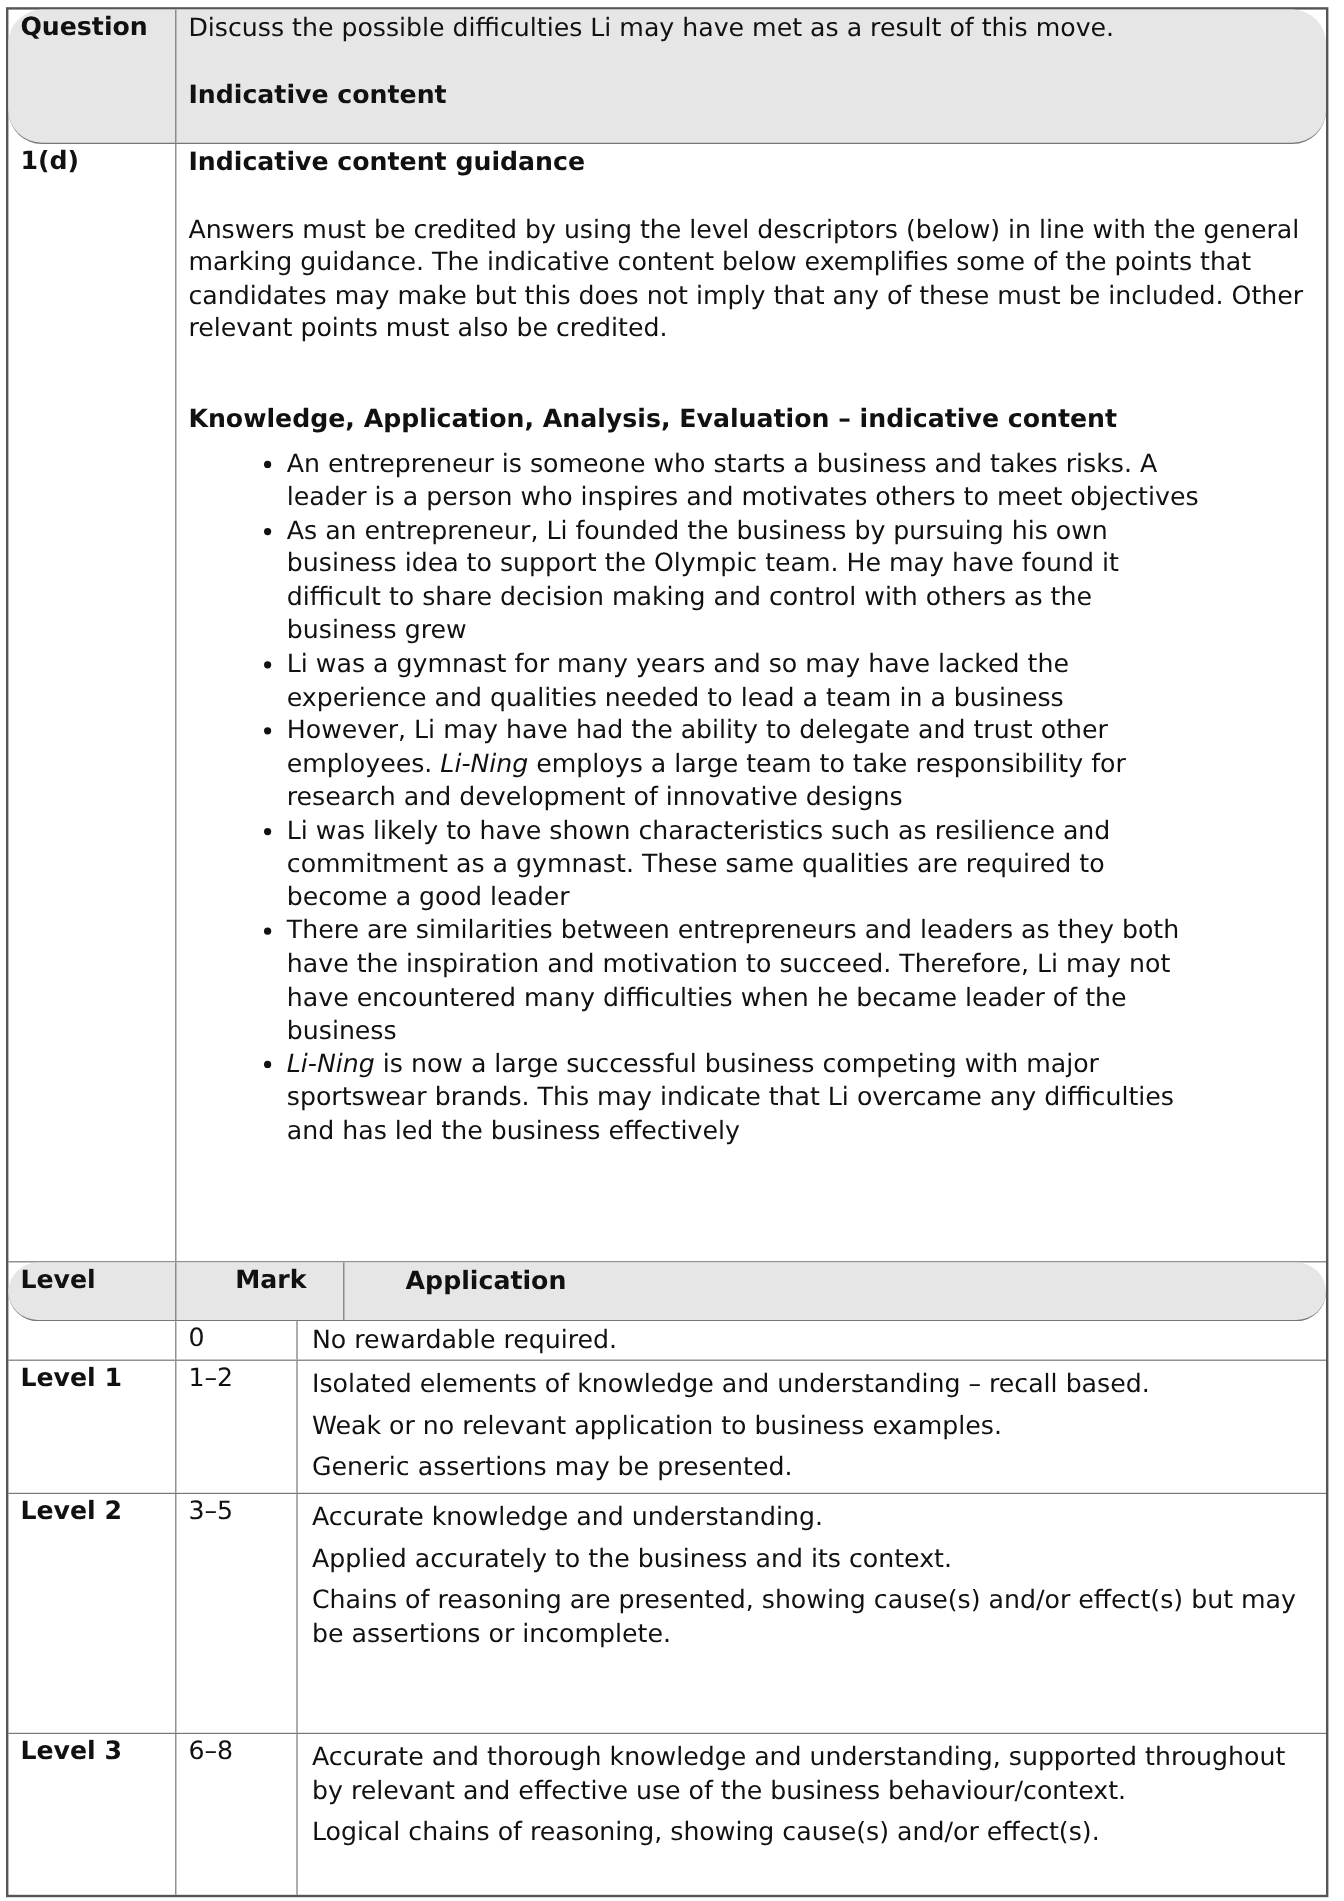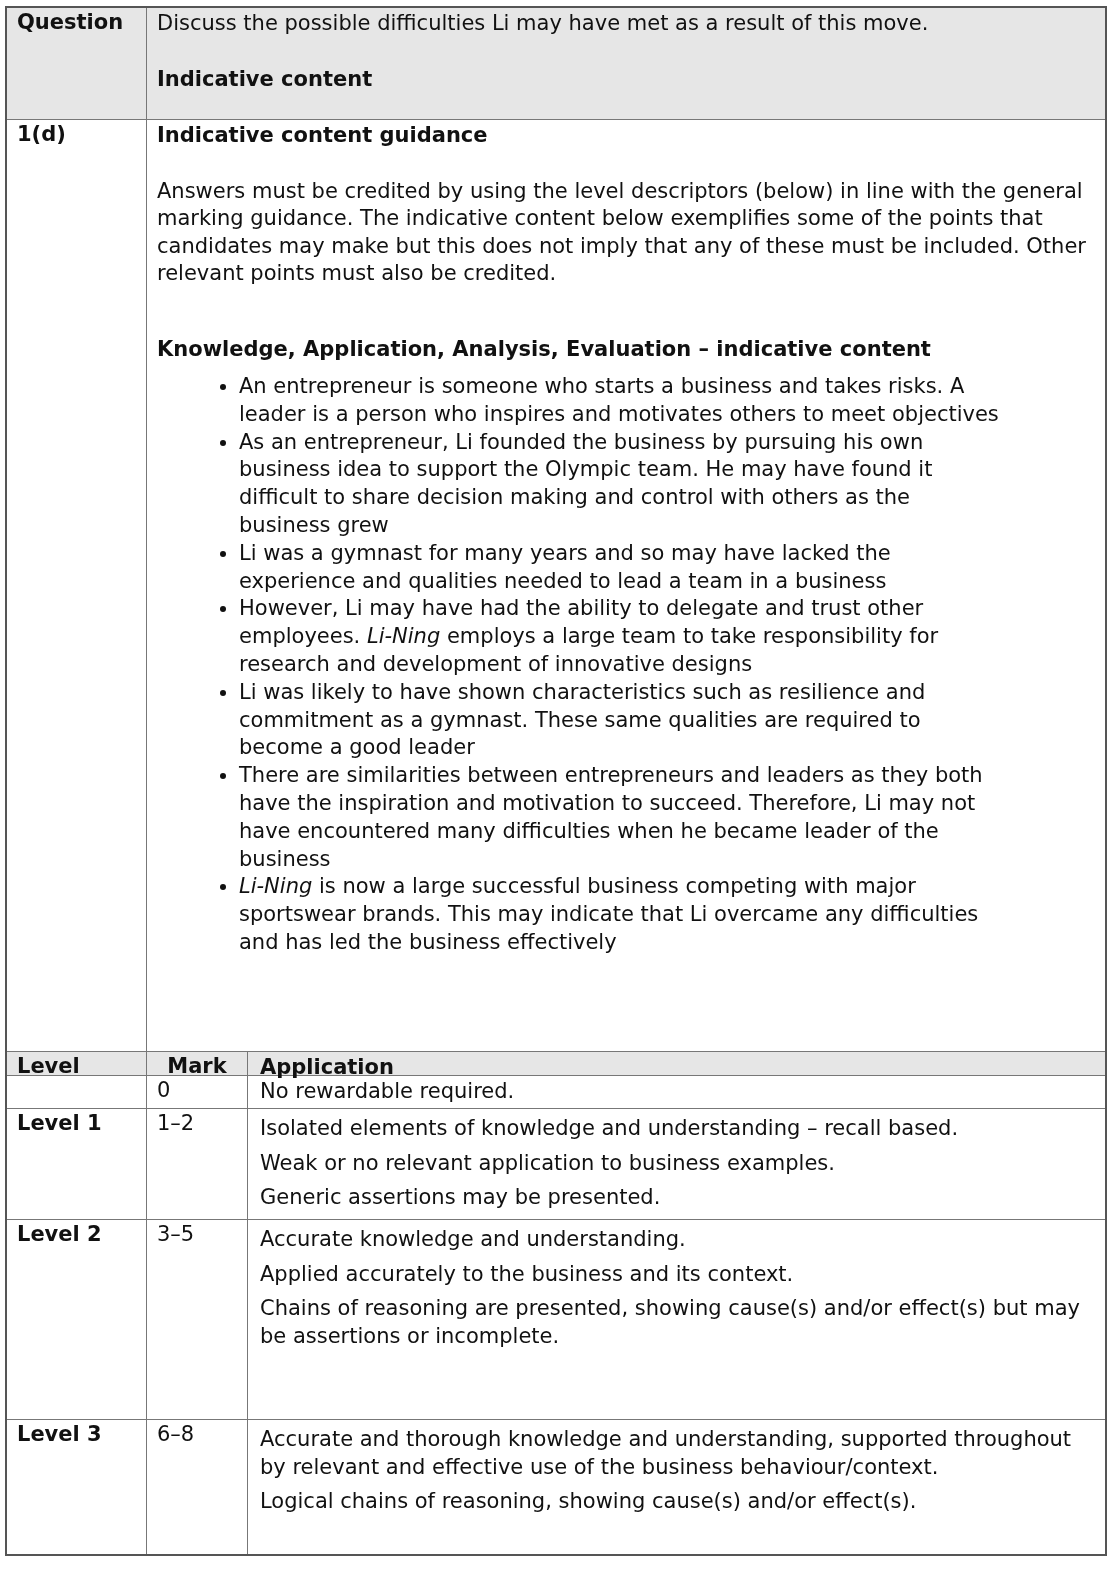--- a/index.html
+++ b/index.html
@@ -5,27 +5,27 @@
   html, body { margin: 0; padding: 0; background: #ffffff; }
   body {
     width: 1120px; height: 1584px; overflow: hidden; position: relative;
     font-family: "DejaVu Sans", sans-serif; color: #111;
   }
   .tbl { position: absolute; left: 5px; top: 6px; width: 1102px; border: 2px solid #555; box-sizing: border-box; }
   .row { display: flex; border-bottom: 1.5px solid #777; box-sizing: border-box; }
   .row:last-child { border-bottom: none; }
   .c1 { width: 140px; flex: none; border-right: 1.5px solid #777; padding: 2px 10px; box-sizing: border-box; font-weight: bold; font-size: 21px; }
   .c2 { flex: 1; padding: 2px 10px; box-sizing: border-box; font-size: 21px; line-height: 27.5px; }
-  .hdr { background: #e6e6e6; }
+  .hdr { background: #e6e6e6; border-radius: 28px; }
   .bold { font-weight: bold; }
   p { margin: 0; }
   ul { margin: 10px 0 0 0; padding-left: 82px; list-style: disc; }
   ul li { font-size: 21px; line-height: 27.8px; padding-left: 0px; max-width: 760px; }
   .mk { width: 101px; flex: none; border-right: 1.5px solid #777; padding: 2px 10px; box-sizing: border-box; font-size: 21px; }
-  .mkh { font-weight: bold; text-align: center; }
+  .mkh { font-weight: bold; }
   .desc { flex: 1; padding: 2px 12px; box-sizing: border-box; font-size: 21px; line-height: 27.5px; }
   .desc p { margin-bottom: 7px; }
   .desc p:last-child { margin-bottom: 2px; }
   em { font-style: italic; }
 </style>
 </head>
 <body>
 
 <div class="tbl">
   <div class="row hdr" style="height:112px;">
@@ -47,21 +47,21 @@
         <li><span>As an entrepreneur, Li founded the business by pursuing his own business idea to support the Olympic team. He may have found it difficult to share decision making and control with others as the business grew</span></li>
         <li><span>Li was a gymnast for many years and so may have lacked the experience and qualities needed to lead a team in a business</span></li>
         <li><span>However, Li may have had the ability to delegate and trust other employees. </span><em>Li-Ning</em><span> employs a large team to take responsibility for research and development of innovative designs</span></li>
         <li><span>Li was likely to have shown characteristics such as resilience and commitment as a gymnast. These same qualities are required to become a good leader</span></li>
         <li><span>There are similarities between entrepreneurs and leaders as they both have the inspiration and motivation to succeed. Therefore, Li may not have encountered many difficulties when he became leader of the business</span></li>
         <li><em>Li-Ning</em><span> is now a large successful business competing with major sportswear brands. This may indicate that Li overcame any difficulties and has led the business effectively</span></li>
       </ul>
     </div>
   </div>
 
-  <div class="row hdr" style="height:24px;">
+  <div class="row hdr" style="height:49px;gap:39px;">
     <div class="c1">Level</div>
     <div class="mk mkh">Mark</div>
     <div class="desc bold">Application</div>
   </div>
 
   <div class="row" style="height:33px;">
     <div class="c1"></div>
     <div class="mk">0</div>
     <div class="desc">
       <p>No rewardable required.</p>

